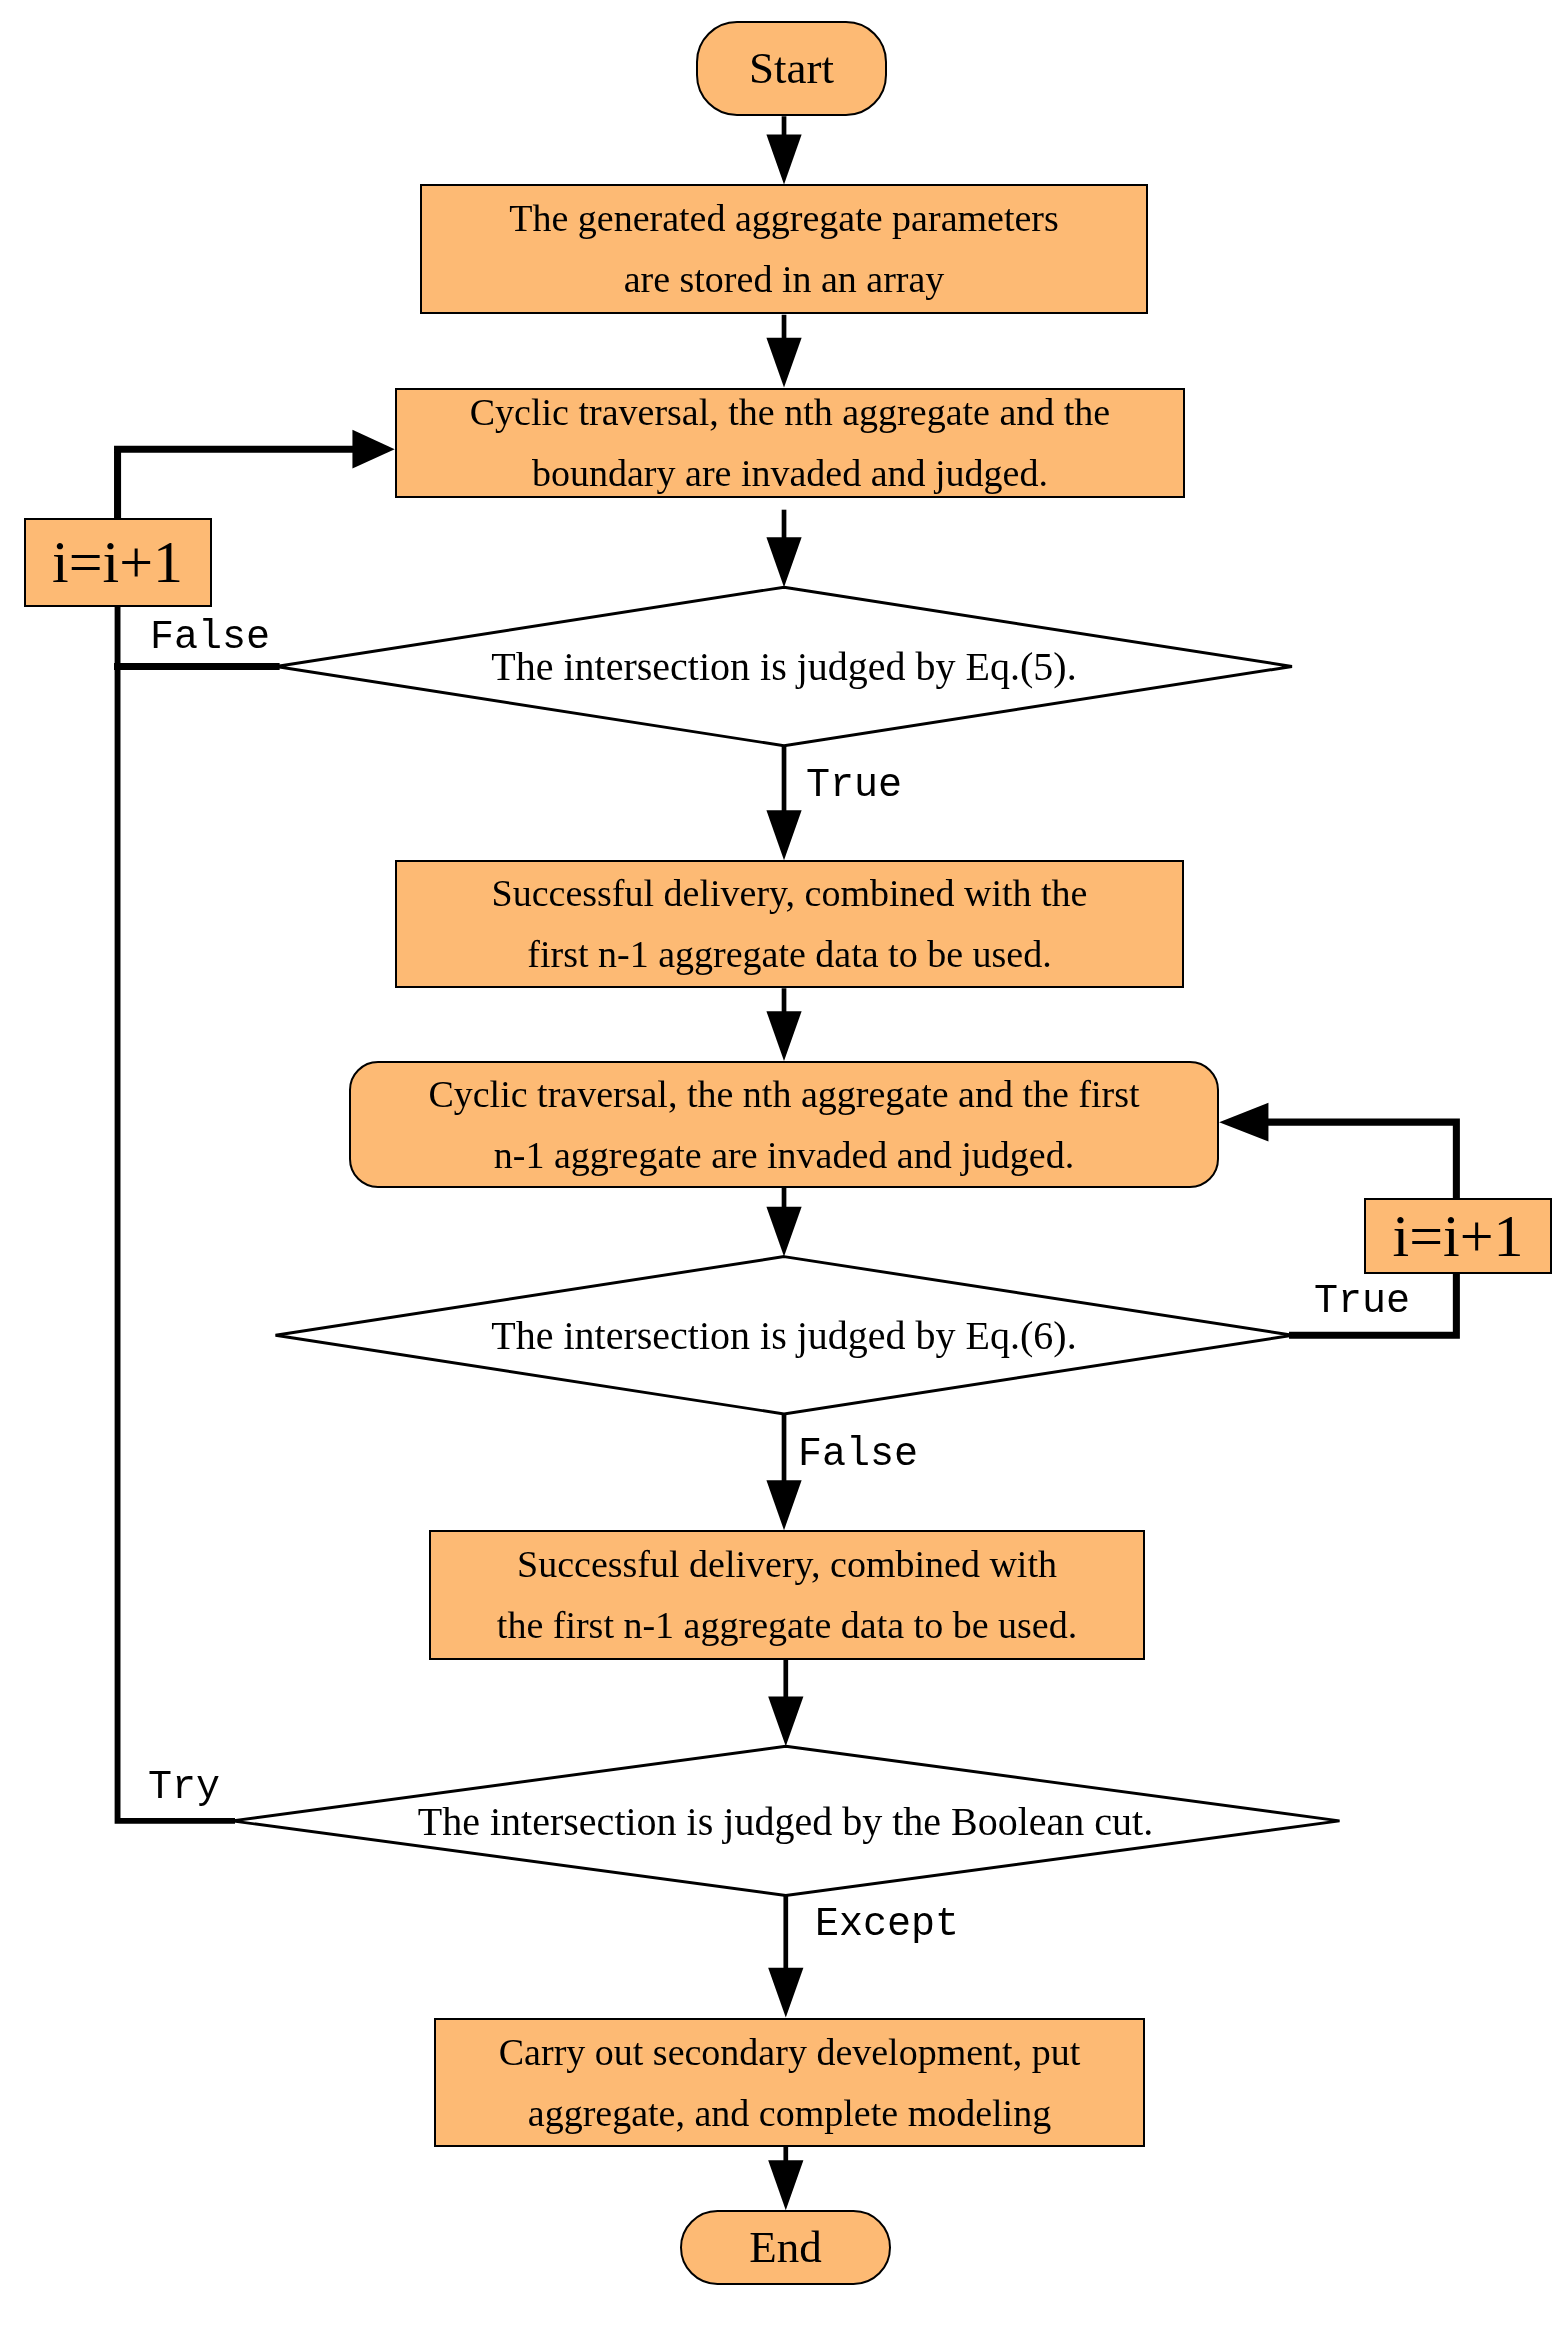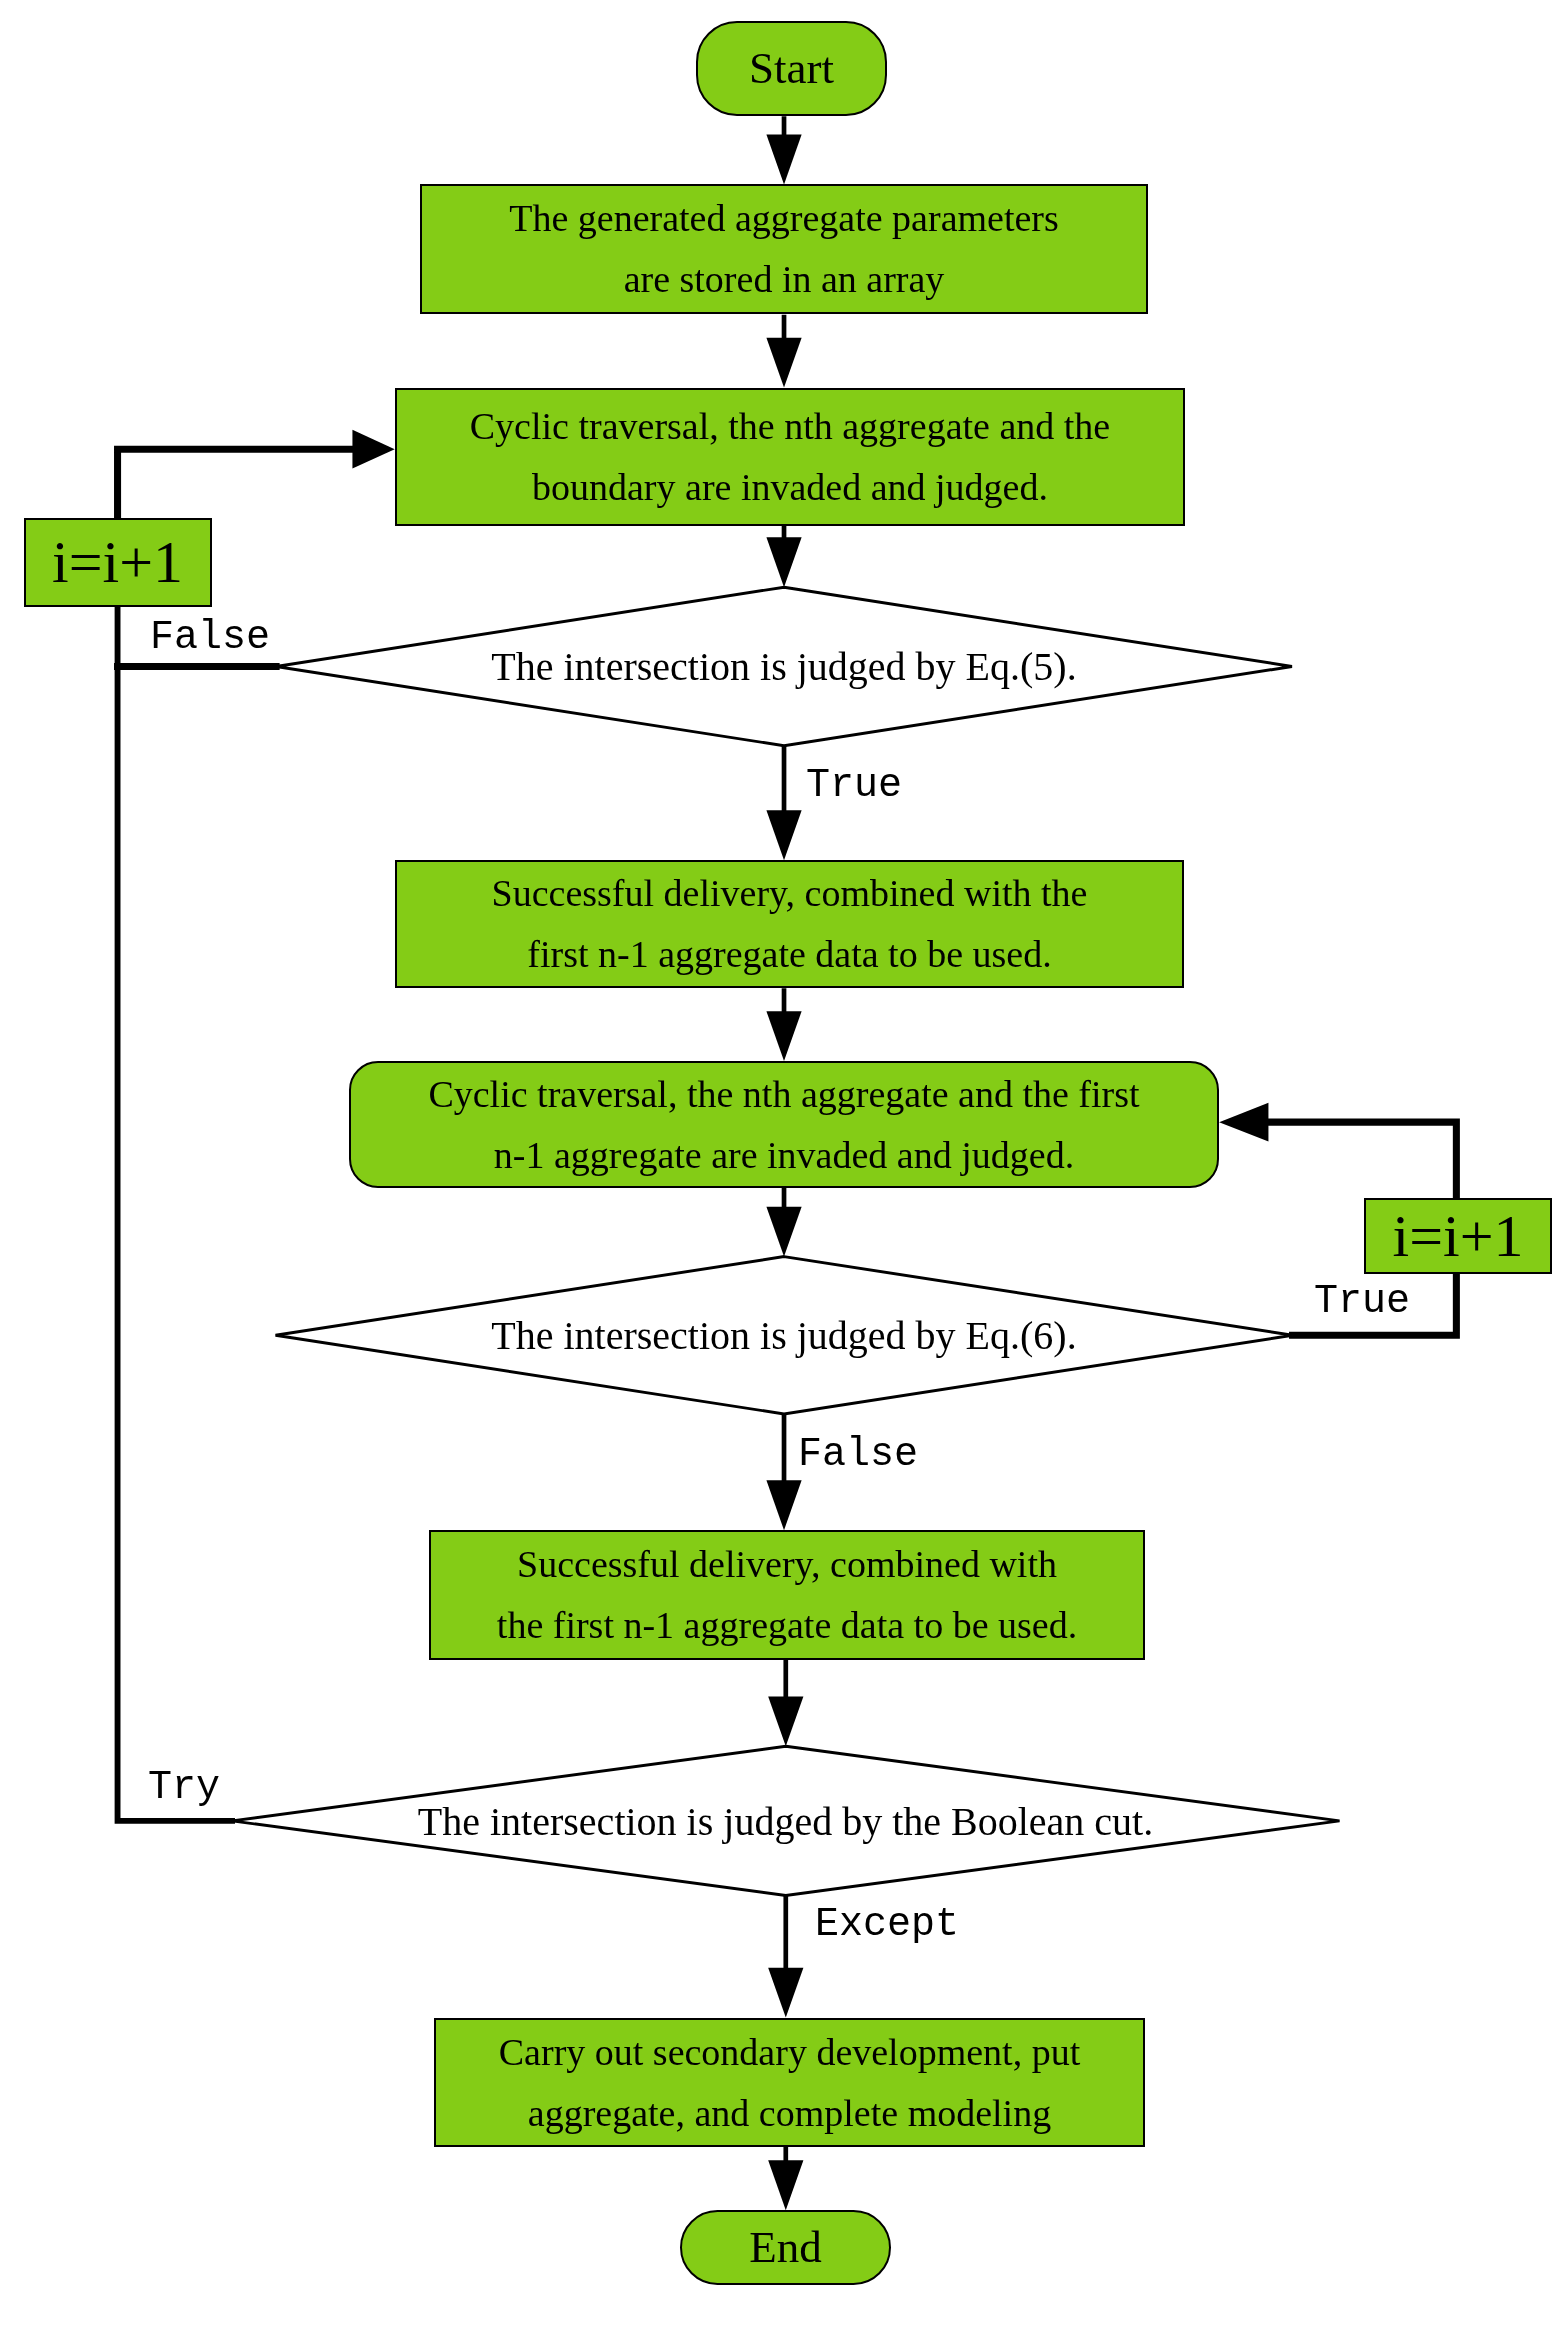--- a/index.html
+++ b/index.html
@@ -13,21 +13,21 @@
   }
   .layer {
     position: absolute;
     left: 0; top: 0;
     width: 1561px; height: 2330px;
   }
   .node {
     position: absolute;
     box-sizing: border-box;
     border: 2.9px solid #000;
-    background: #84cc16;
+    background: #fdba74;
     display: flex;
     flex-direction: column;
     justify-content: center;
     align-items: center;
     text-align: center;
     font-size: 38px;
     line-height: 61px;
     z-index: 2;
   }
   .node .line { display: block; white-space: nowrap; }
@@ -109,21 +109,21 @@
 
   <div class="node terminator" style="left:696px; top:21px; width:191px; height:95px;">
     <span class="line">Start</span>
   </div>
 
   <div class="node" style="left:420px; top:184px; width:728px; height:130px;">
     <span class="line">The generated aggregate parameters</span>
     <span class="line">are stored in an array</span>
   </div>
 
-  <div class="node" style="left:395px; top:388px; width:790px; height:138px;">
+  <div class="node" style="left:395px; top:388px; width:790px; height:110px;">
     <span class="line">Cyclic traversal, the nth aggregate and the</span>
     <span class="line">boundary are invaded and judged.</span>
   </div>
 
   <div class="node increment" style="left:23.5px; top:518px; width:188px; height:89px;">
     <span class="line">i=i+1</span>
   </div>
 
   <div class="node" style="left:395px; top:860px; width:789px; height:128px;">
     <span class="line">Successful delivery, combined with the</span>

